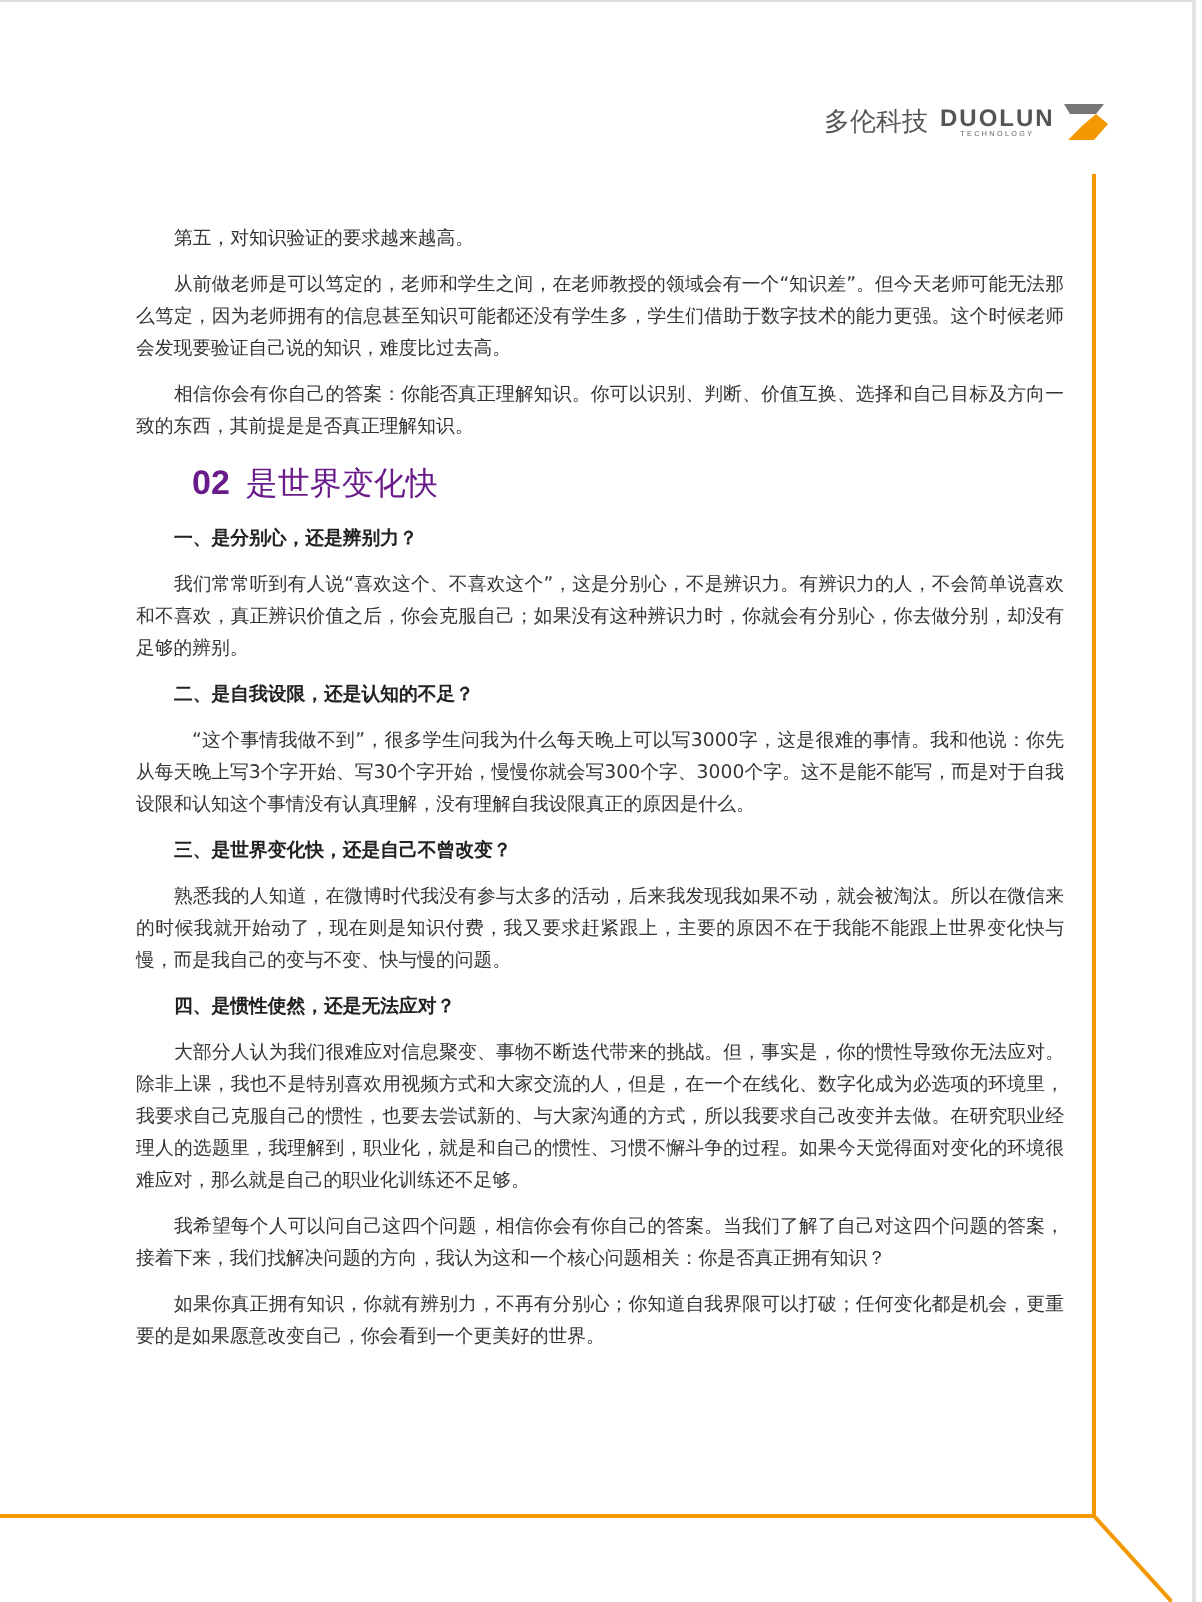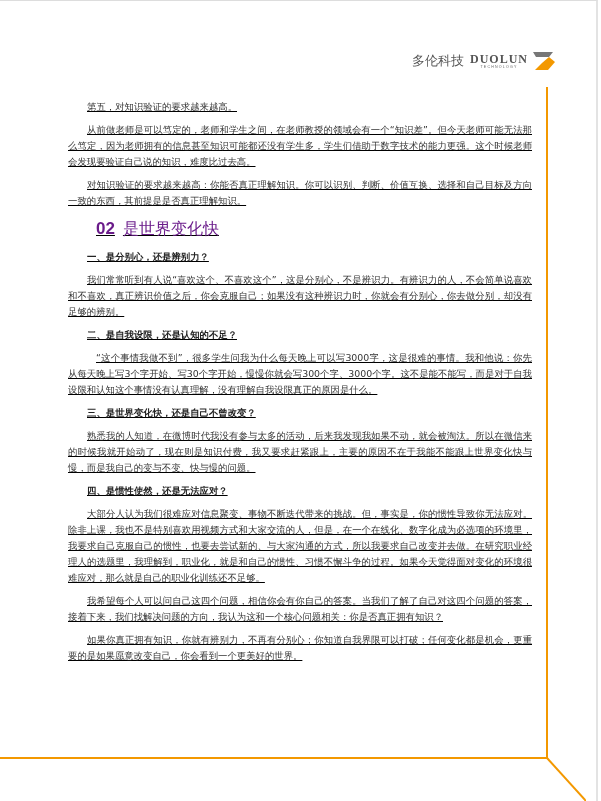--- a/index.html
+++ b/index.html
@@ -7,27 +7,27 @@
       width: 601px; height: 801px; background: #ffffff; position: relative; overflow: hidden;
       font-family: "DejaVu Sans", "Liberation Sans", sans-serif;
     }
     .page-frame {
       position: absolute; left: 0; top: 0; width: 598px; height: 801px;
       border-top: 1px solid #dddddd; border-right: 2px solid #e3e3e3; box-sizing: border-box;
     }
     .logo { position: absolute; left: 412px; top: 49px; height: 24px; display: flex; align-items: center; text-align: center; }
     .logo-cn { font-size: 13px; color: #555; letter-spacing: 0px; margin-right: 6px; font-family: "DejaVu Sans", sans-serif; }
     .logo-en { display: flex; flex-direction: column; line-height: 1; margin-right: 3px; }
-    .logo-en .big { font-size: 12px; font-weight: bold; color: #555; letter-spacing: 1px; font-family: Liberation Serif, serif; }
+    .logo-en .big { font-size: 12px; font-weight: bold; color: #555; letter-spacing: 1px; font-family: Liberation Sans, sans-serif; }
     .logo-en .small { font-size: 3.6px; color: #666; letter-spacing: 1.2px; margin-top: 1px; font-family: "Liberation Sans", sans-serif; }
     .logo-mark { width: 26px; height: 20px; }
     .orange-vline { position: absolute; left: 546px; top: 87px; width: 2px; height: 671px; background: #f39800; }
     .orange-hline { position: absolute; left: 0; top: 757px; width: 548px; height: 2px; background: #f39800; }
     .orange-diag { position: absolute; left: 546px; top: 757px; width: 40px; height: 44px; }
-    .content { position: absolute; left: 68px; top: 99px; width: 464px; text-decoration: underline; }
+    .content { position: absolute; left: 68px; top: 112px; width: 464px; }
     p { margin: 0; font-size: 9.4px; line-height: 16px; color: #333; text-align: justify; }
     p.indent { text-indent: 19px; }
     .para { margin-bottom: 7px; }
     .q-title { font-weight: bold; color: #222; font-size: 9.4px; line-height: 16px; margin: 0 0 7px 0; padding-left: 19px; }
     .section-heading {
       display: flex; align-items: baseline; margin: 10px 0 9px -4px; color: #6a1b8a;
     }
     .section-num { font-size: 17px; font-weight: bold; font-family: "Liberation Sans", sans-serif; margin-right: 8px; margin-left: 32px; }
     .section-title { font-size: 16px; }
   </style>
@@ -50,21 +50,21 @@
 
 <div class="orange-vline"></div>
 <div class="orange-hline"></div>
 <svg class="orange-diag" viewBox="0 0 40 44">
   <line x1="1" y1="1" x2="40" y2="44" stroke="#f39800" stroke-width="2"></line>
 </svg>
 
 <div class="content">
   <p class="indent para">第五，对知识验证的要求越来越高。</p>
   <p class="indent para">从前做老师是可以笃定的，老师和学生之间，在老师教授的领域会有一个“知识差”。但今天老师可能无法那么笃定，因为老师拥有的信息甚至知识可能都还没有学生多，学生们借助于数字技术的能力更强。这个时候老师会发现要验证自己说的知识，难度比过去高。</p>
-  <p class="indent para">对知识验证的要求越来越高：你能否真正理解知识。你可以识别、判断、价值互换、选择和自己目标及方向一致的东西，其前提是是否真正理解知识。</p>
+  <p class="indent para">相信你会有你自己的答案：你能否真正理解知识。你可以识别、判断、价值互换、选择和自己目标及方向一致的东西，其前提是是否真正理解知识。</p>
 
   <div class="section-heading">
     <span class="section-num">02</span>
     <span class="section-title">是世界变化快</span>
   </div>
 
 
   <div class="q-title">一、是分别心，还是辨别力？</div>
   <p class="indent para">我们常常听到有人说“喜欢这个、不喜欢这个”，这是分别心，不是辨识力。有辨识力的人，不会简单说喜欢和不喜欢，真正辨识价值之后，你会克服自己；如果没有这种辨识力时，你就会有分别心，你去做分别，却没有足够的辨别。</p>
 

